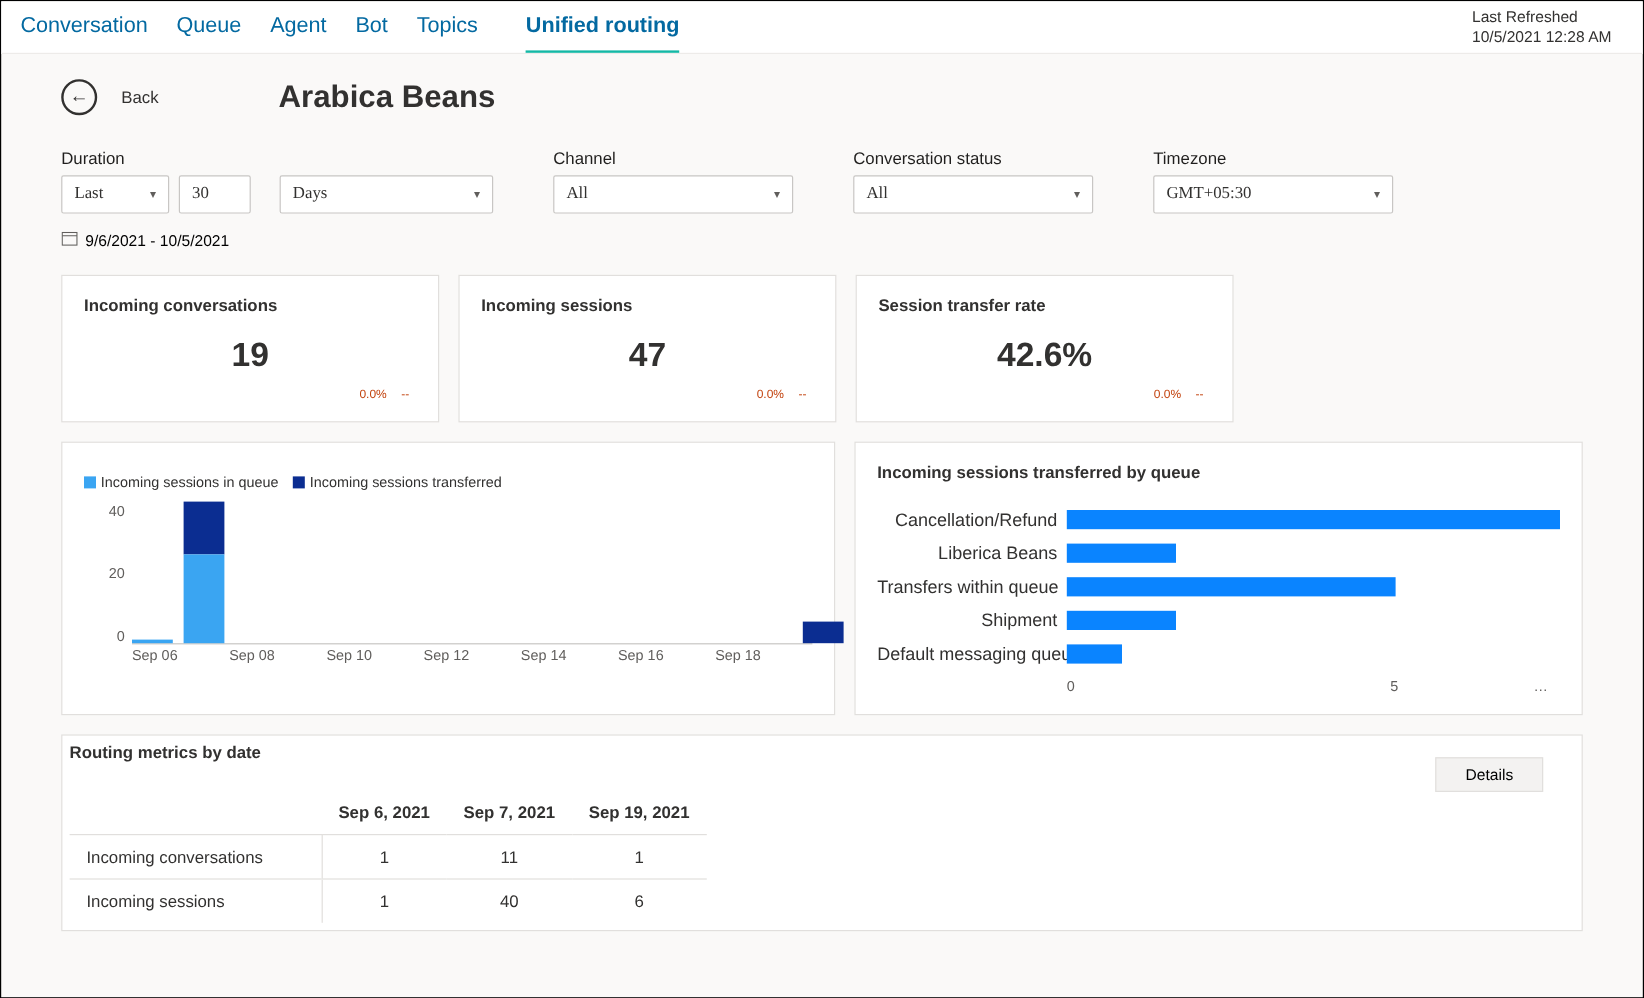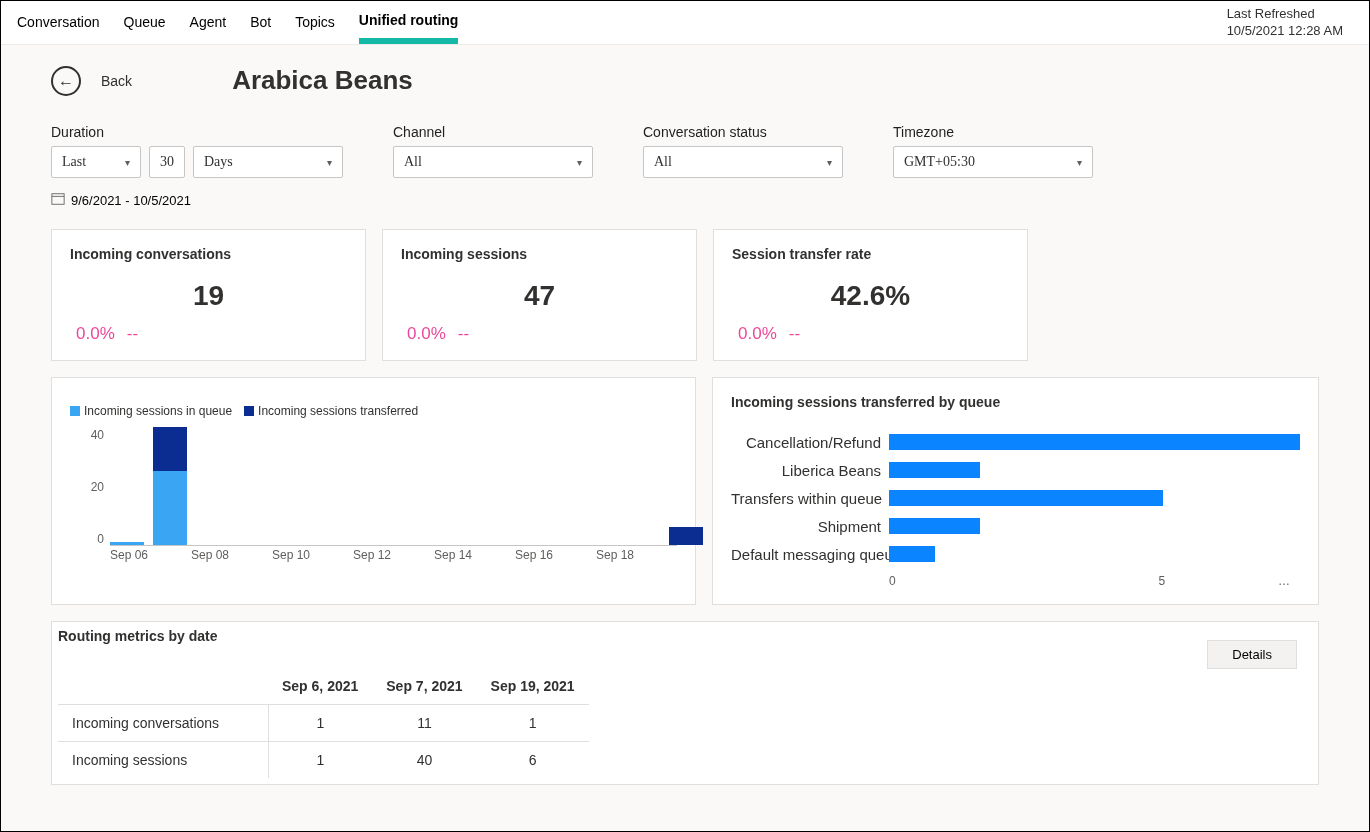--- a/index.html
+++ b/index.html
@@ -18,27 +18,28 @@
     align-items: center;
     height: 44px;
     background: #fff;
     border-bottom: 1px solid #edebe9;
     padding: 0 16px;
     gap: 24px;
   }
   .tab {
     cursor: pointer;
     padding: 10px 0;
-    color: #000000;
+    color: #0369a1;
     border-bottom: 2px solid transparent;
-    font-size: 14px;
+    font-size: 18px;
   }
   .tab.active {
     font-weight: 600;
-    border-bottom: 6px solid #14b8a6;
+    border-bottom: 2px solid #14b8a6;
+    margin-left: 16px;
   }
   .last-refreshed {
     margin-left: auto;
     text-align: left;
     font-size: 13px;
     line-height: 1.3;
     padding-right: 10px;
   }
   .content {
     padding: 20px 50px;
@@ -75,42 +76,42 @@
     display: flex;
     align-items: center;
     justify-content: space-between;
     padding: 0 10px;
     font-size: 14px;
     cursor: pointer;
     gap: 10px;
     font-family: Liberation Serif, serif;
   }
   .select.w-small { width: 90px; }
-  .select.w-num { width: 36px; }
-  .select.w-med { width: 150px; }
+  .select.w-num { width: 60px; }
+  .select.w-med { width: 178px; margin-left: 16px; }
   .select.w-lg { width: 200px; }
   .chev { font-size: 10px; color: #605e5c; }
   .daterange {
     display: flex; align-items: center; gap: 6px;
     font-size: 13px; color: #000000; margin-top: 8px;
   }
   .daterange svg { width: 14px; height: 14px; }
   .cards-row {
     display: flex; gap: 16px; margin-top: 20px;
   }
   .card {
     background: #fff;
     border: 1px solid #e1dfdd;
     flex: 1;
     padding: 16px 18px;
   }
   .card.third { max-width: 315px; }
   .card-title { font-size: 14px; font-weight: 600; margin-bottom: 18px; }
   .big-value { font-size: 28px; font-weight: 600; text-align: center; }
-  .sub-metric { text-align: left; margin-top: 12px; font-size: 17px; color: #ec4899; }
+  .sub-metric { text-align: right; margin-top: 12px; font-size: 10px; color: #c2410c; }
   .sub-metric span { margin: 0 6px; }
   .chart-row { display: flex; gap: 16px; margin-top: 16px; }
   .chart-card {
     background: #fff; border: 1px solid #e1dfdd; padding: 16px 18px;
   }
   .chart-card.left { flex: 0 0 645px; }
   .chart-card.right { flex: 1; }
   .legend { display: flex; gap: 12px; font-size: 12px; margin: 10px 0; }
   .legend-item { display: flex; align-items: center; gap: 4px; }
   .sw { width: 10px; height: 10px; display: inline-block; }
@@ -126,21 +127,21 @@
   .hlabel { width: 150px; text-align: right; white-space: nowrap; }
   .hbar-track { flex: 1; position: relative; height: 16px; }
   .hbar { position: absolute; left: 0; top: 0; bottom: 0; }
   .hxaxis { display: flex; margin-left: 158px; margin-top: 6px; font-size: 12px; color: #605e5c; justify-content: space-between; padding-right: 10px;}
   .hxaxis span:last-child { color: #605e5c; }
   .metrics-card {
     background: #fff; border: 1px solid #e1dfdd; margin-top: 16px; padding: 6px;
     position: relative;
   }
   .details-btn {
-    position: absolute; right: 21px; top: 18px;
+    position: absolute; right: 32px; top: 18px;
     background: #f3f2f1; border: 1px solid #e1dfdd;
     padding: 6px 24px; cursor: pointer; font-size: 13px;
   }
   table.metrics {
     margin-top: 24px;
     border-collapse: collapse;
     font-size: 14px;
   }
   table.metrics th, table.metrics td {
     padding: 10px 14px;

